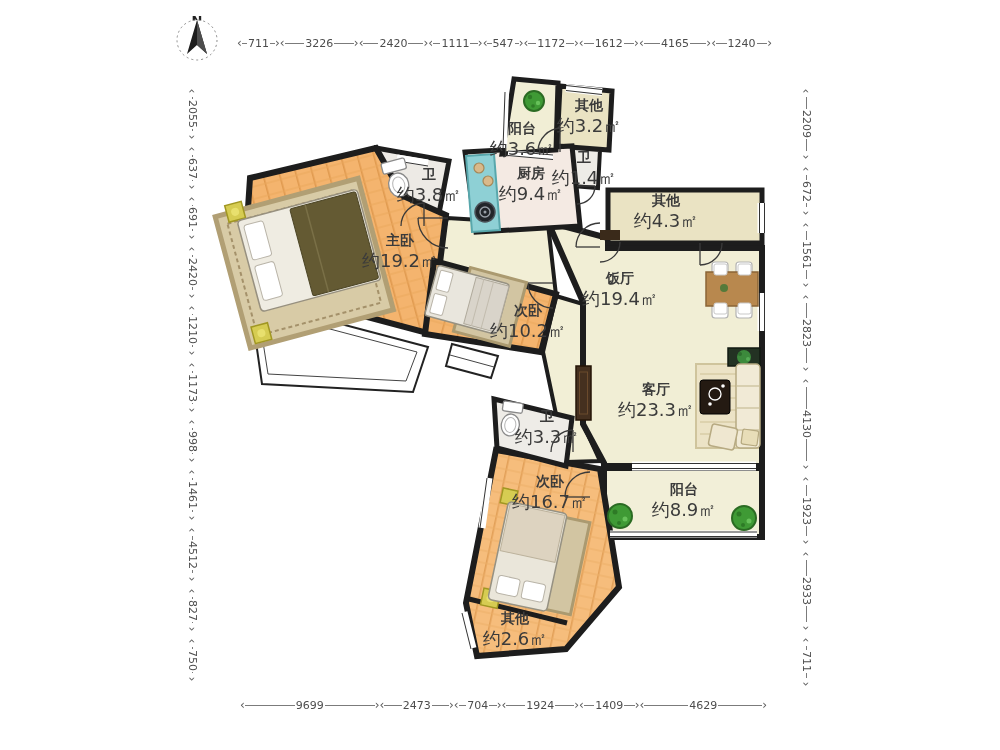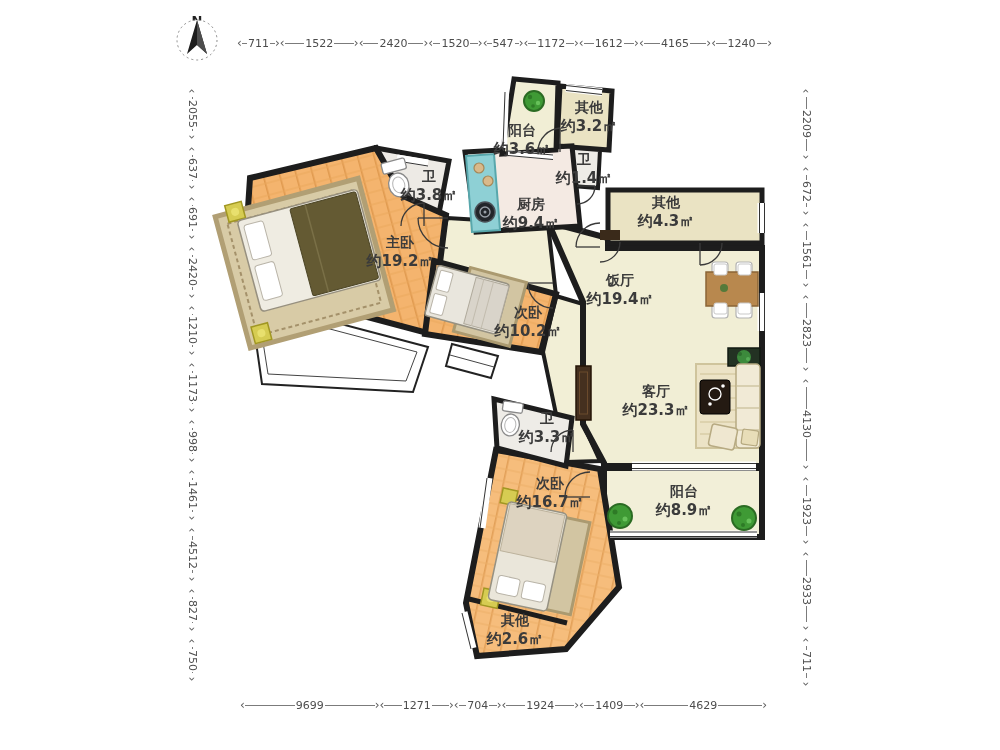--- a/index.html
+++ b/index.html
@@ -17,21 +17,21 @@
   .dims.h .ln{height:1px;min-width:1px;}
   .dims.v .ln{width:1px;min-height:1px;}
   .num{white-space:nowrap;padding:0 1px;line-height:1;}
   .dims.v .num{writing-mode:vertical-rl;padding:1px 0;}
   .ar{line-height:1;font-size:12px;color:#5a5a5a;flex:0 0 auto;}
   .dims.v .ar{transform:rotate(90deg);}
   
   .rlabel{position:absolute;transform:translate(-50%,-50%);text-align:center;line-height:1.25;
           color:#3b3b3b;white-space:nowrap;}
   .rlabel .rn{display:block;font-size:14px;font-weight:700;}
-  .rlabel .ra{display:block;font-size:15px;font-weight:700;}
+  .rlabel .ra{display:block;font-size:18px;font-weight:400;}
   
   #compass{position:absolute;left:174px;top:14px;width:46px;height:62px;text-align:center;}
   #compass .nlab{font-size:13px;font-weight:700;color:#222;line-height:1;}
 </style>
 </head>
 <body>
 
 <div id="stage">
 
   <svg width="1000" height="750" viewBox="0 0 1000 750">
@@ -329,35 +329,35 @@
       <div class="seg" style="flex-grow: 711;">
         <span class="ar">‹</span>
         <span class="ln"></span>
         <span class="num">711</span>
         <span class="ln"></span>
         <span class="ar">›</span>
       </div>
       <div class="seg" style="flex-grow: 3226;">
         <span class="ar">‹</span>
         <span class="ln"></span>
-        <span class="num">1522</span>
+        <span class="num">3226</span>
         <span class="ln"></span>
         <span class="ar">›</span>
       </div>
       <div class="seg" style="flex-grow: 2420;">
         <span class="ar">‹</span>
         <span class="ln"></span>
         <span class="num">2420</span>
         <span class="ln"></span>
         <span class="ar">›</span>
       </div>
       <div class="seg" style="flex-grow: 1111;">
         <span class="ar">‹</span>
         <span class="ln"></span>
-        <span class="num">1520</span>
+        <span class="num">1111</span>
         <span class="ln"></span>
         <span class="ar">›</span>
       </div>
       <div class="seg" style="flex-grow: 547;">
         <span class="ar">‹</span>
         <span class="ln"></span>
         <span class="num">547</span>
         <span class="ln"></span>
         <span class="ar">›</span>
       </div>
@@ -531,21 +531,21 @@
       <div class="seg" style="flex-grow: 5277;">
         <span class="ar">‹</span>
         <span class="ln"></span>
         <span class="num">9699</span>
         <span class="ln"></span>
         <span class="ar">›</span>
       </div>
       <div class="seg" style="flex-grow: 1756;">
         <span class="ar">‹</span>
         <span class="ln"></span>
-        <span class="num">1271</span>
+        <span class="num">2473</span>
         <span class="ln"></span>
         <span class="ar">›</span>
       </div>
       <div class="seg" style="flex-grow: 704;">
         <span class="ar">‹</span>
         <span class="ln"></span>
         <span class="num">704</span>
         <span class="ln"></span>
         <span class="ar">›</span>
       </div>
@@ -581,21 +581,21 @@
     <span class="ra">约3.2㎡</span>
   </div>
   <div class="rlabel" style="left:584px;top:169px;">
     <span class="rn">卫</span>
     <span class="ra">约1.4㎡</span>
   </div>
   <div class="rlabel" style="left:429px;top:186px;">
     <span class="rn">卫</span>
     <span class="ra">约3.8㎡</span>
   </div>
-  <div class="rlabel" style="left:531px;top:214px;">
+  <div class="rlabel" style="left:531px;top:185px;">
     <span class="rn">厨房</span>
     <span class="ra">约9.4㎡</span>
   </div>
   <div class="rlabel" style="left:666px;top:212px;">
     <span class="rn">其他</span>
     <span class="ra">约4.3㎡</span>
   </div>
   <div class="rlabel" style="left:400px;top:252px;">
     <span class="rn">主卧</span>
     <span class="ra">约19.2㎡</span>

